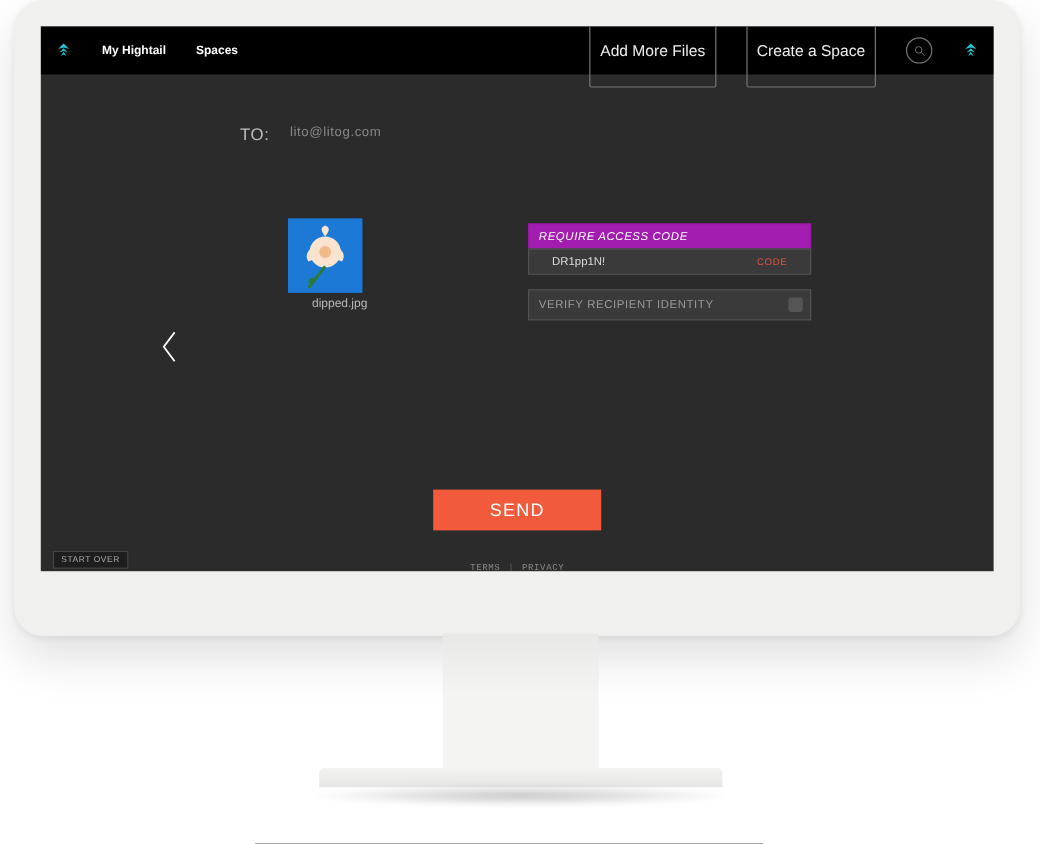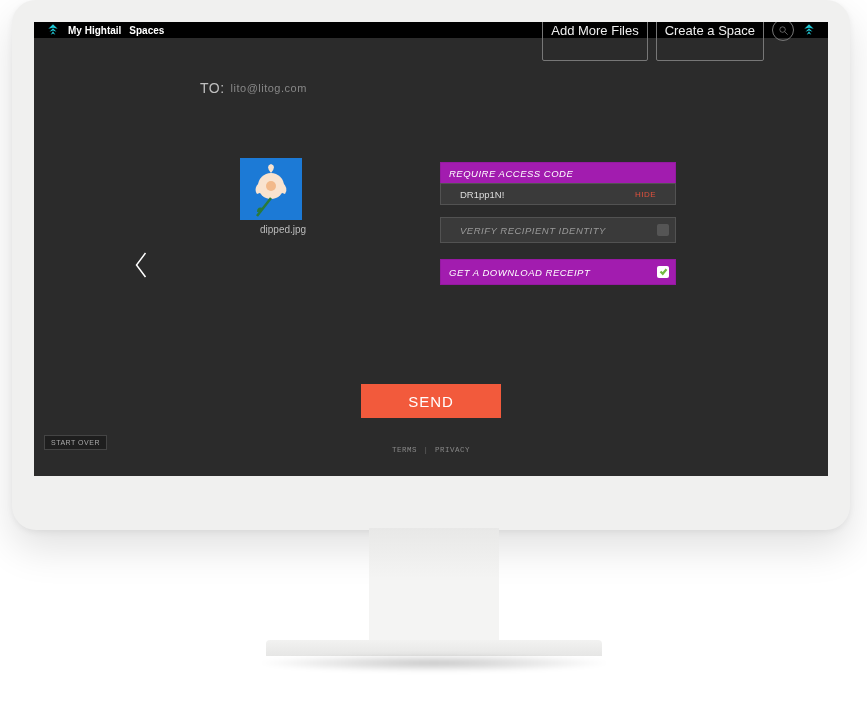--- a/index.html
+++ b/index.html
@@ -49,26 +49,26 @@
   .monitor-base::after{
     content:"";
     position:absolute;
     left:-10px; right:-10px; top:14px; height:18px;
     background: radial-gradient(ellipse at center, rgba(0,0,0,.22) 0%, rgba(0,0,0,0) 70%);
     filter: blur(2px);
   }
 
   
   .navbar {
-    height: 16px;
+    height: 40px;
     background: #000;
     display: flex;
     align-items: center;
     padding: 0 12px;
-    gap: 8px;
+    gap: 25px;
     font-size: 10px;
     color: #eee;
   }
   .logo-ht { width: 14px; height: 14px; display:inline-block; }
   .nav-link { color: #fff; font-weight: 600; font-size: 10px; }
   .nav-spacer { flex: 1; }
   .btn-outline {
     border: 1px solid #777;
     color: #eee;
     font-size: 13px;
@@ -89,22 +89,22 @@
   .content { position: relative; width: 100%; height: calc(100% - 32px); }
 
   .to-row {
     position: absolute;
     top: 42px;
     left: 166px;
     color: #bfbfbf;
     font-size: 14px;
     letter-spacing: .5px;
     display:flex;
-    gap: 6px;
-    align-items:center;
+    gap: 17px;
+    align-items:flex-start;
   }
   .to-row .to-email { color: #888; font-size: 11px; }
 
   
   .thumb-wrap {
     position: absolute;
     top: 120px;
     left: 206px;
   }
   .thumb {
@@ -187,26 +187,25 @@
     border-radius: 2px;
     display:flex; align-items:center; justify-content:center;
   }
   .check-indicator svg { width: 9px; height: 9px; stroke:#74b944; stroke-width:3; fill:none; }
 
   .dark-bar {
     background: #3a3a3a;
     border: 1px solid #525252;
     color: #9a9a9a;
     font-size: 9.5px;
-    font-style: italic;
     letter-spacing: .5px;
     height: 26px;
     display:flex;
     align-items:center;
-    padding: 0 19px;
+    padding: 0 8px;
     position: relative;
   }
   .dark-check {
     position: absolute;
     right: 6px; top: 50%; transform: translateY(-50%);
     width: 12px; height: 12px;
     background: #555;
     border-radius: 2px;
   }
 
@@ -315,38 +314,30 @@
       </div>
 
       <div class="opts">
 
         <div>
           <div class="green-bar">
             <span>REQUIRE ACCESS CODE</span>
           </div>
           <div class="code-field">
             <span>DR1pp1N!</span>
-            <span class="hide">HIDE</span>
+            <span class="hide">CODE</span>
           </div>
         </div>
 
 
         <div class="dark-bar">
           <span>VERIFY RECIPIENT IDENTITY</span>
           <span class="dark-check"></span>
         </div>
 
-        <div class="green-bar" style="height:26px; margin-top:4px">
-          <span>GET A DOWNLOAD RECEIPT</span>
-          <span class="check-indicator">
-            <span><svg viewBox="0 0 12 12">
-                  <polyline points="2,6 5,9 10,3"></polyline>
-                </svg></span>
-          </span>
-        </div>
 
       </div>
 
       <button class="send-btn">SEND</button>
 
       <div class="start-over">START OVER</div>
 
       <div class="footer">
         <span>TERMS</span>
         <span class="divider">|</span>

